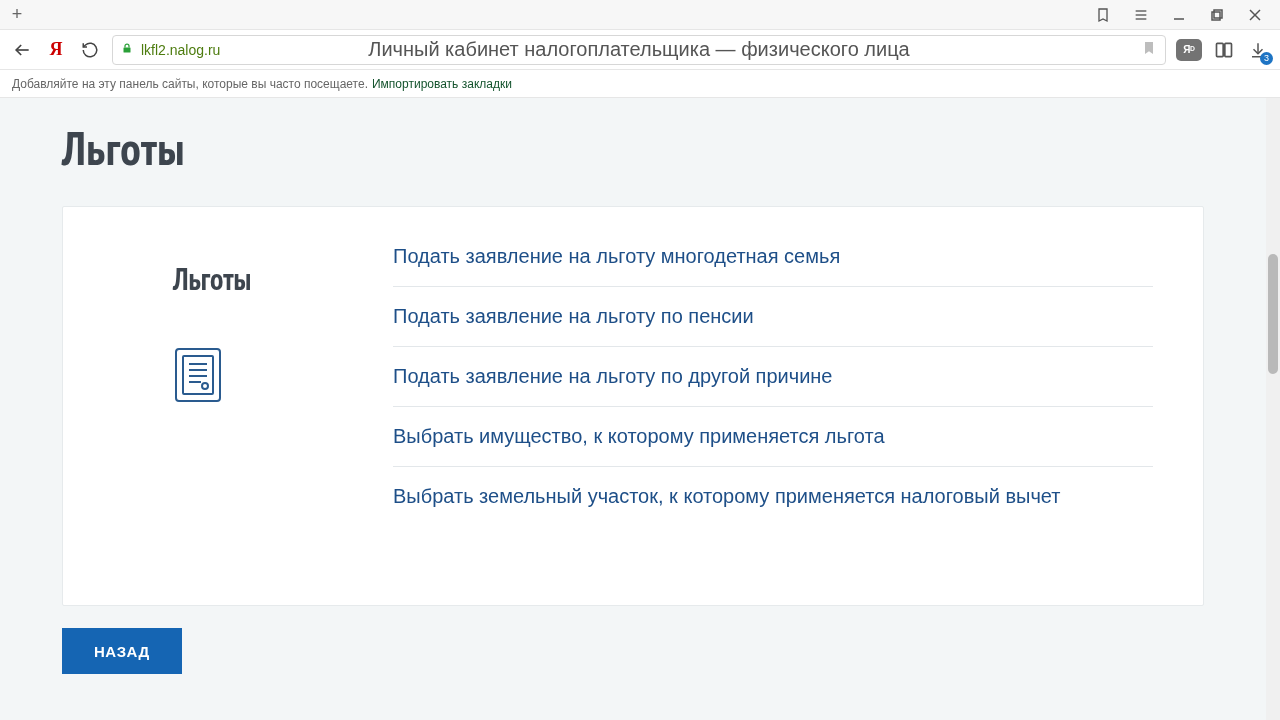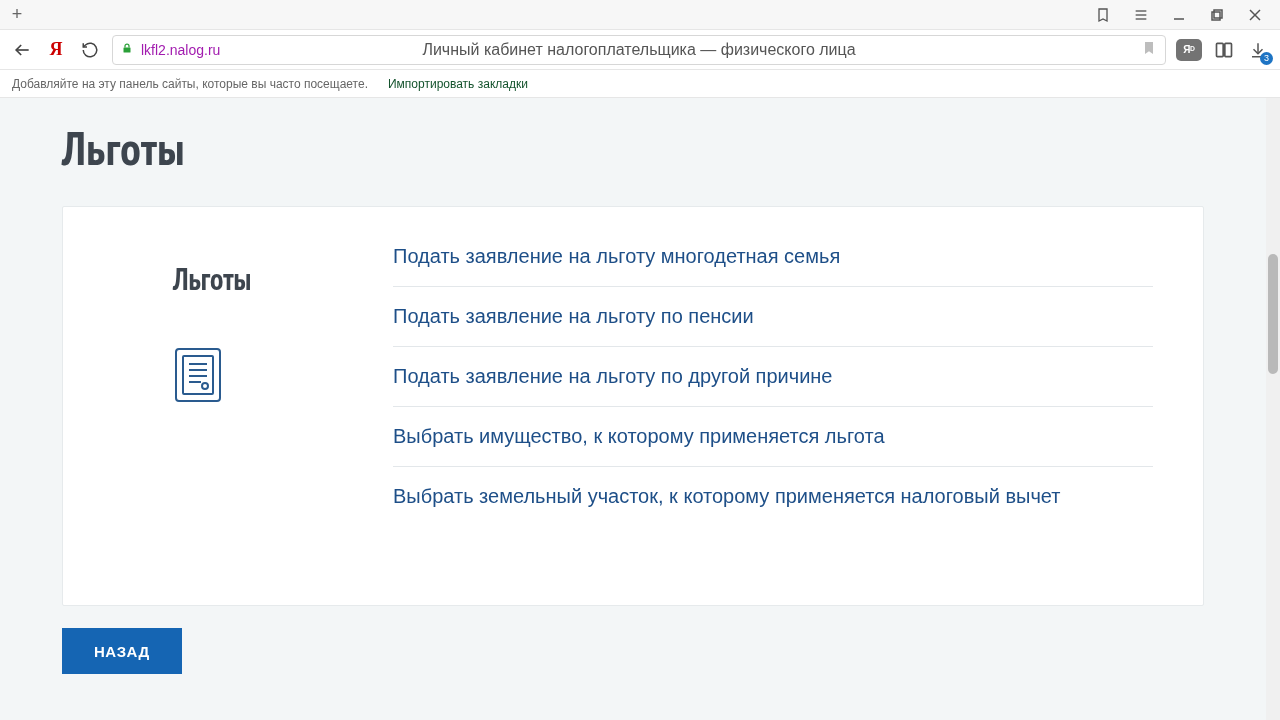--- a/index.html
+++ b/index.html
@@ -71,36 +71,36 @@
     height:30px;
     border:1px solid #d7d7d7;
     border-radius:4px;
     padding: 0 8px;
     gap:8px;
     font-size:14px;
     color:#444;
     position:relative;
   }
   .lock { color:#2aa038; font-size:13px; }
-  .urltext { color:#a21caf; font-size:14px; }
-  .page-name { position:absolute; left:0; right:0; text-align:center; color:#555; font-size:16px; pointer-events:none; }
+  .urltext { color:#4d7c0f; font-size:14px; }
+  .page-name { position:absolute; left:0; right:0; text-align:center; color:#555; font-size:20px; pointer-events:none; }
   .star { margin-left:auto; color:#b5b5b5; font-size:16px; cursor:pointer; }
   .ext-box {
     width:26px;height:22px;border-radius:5px;background:#737373;display:flex;align-items:center;justify-content:center;color:#fff;font-size:10px;font-weight:bold;cursor:pointer;
   }
   .dl-wrap { position:relative; }
   .dl-badge {
     position:absolute; bottom:-3px; right:-3px; background:#1d74c4;color:#fff;border-radius:50%;width:13px;height:13px;font-size:9px;display:flex;align-items:center;justify-content:center;
   }
 
   .bm-bar {
     height: 28px;
     background:#ffffff;
     border-bottom:1px solid #e6e6e6;
-    display:flex;align-items:center;padding:0 12px;font-size:12px;color:#666;gap:20px;
+    display:flex;align-items:center;padding:0 12px;font-size:12px;color:#666;gap:4px;
   }
   .bm-link { color:#14532d; cursor:pointer; }
 
   
   .viewport {
     position:absolute;
     top:98px; bottom:0; left:0; right:14px;
     background:#f3f6f7;
     overflow:hidden;
   }

